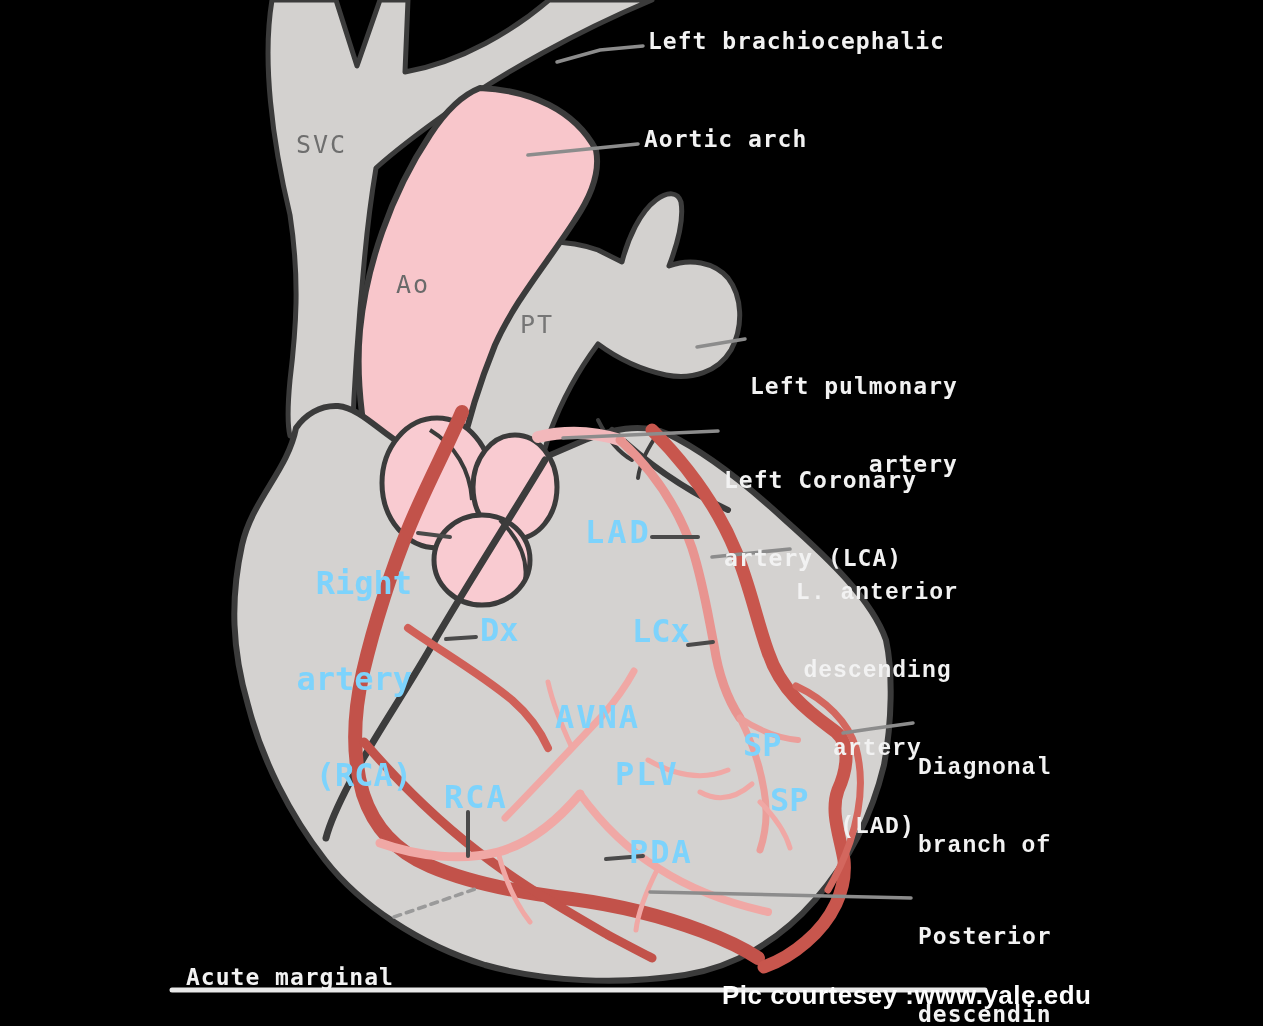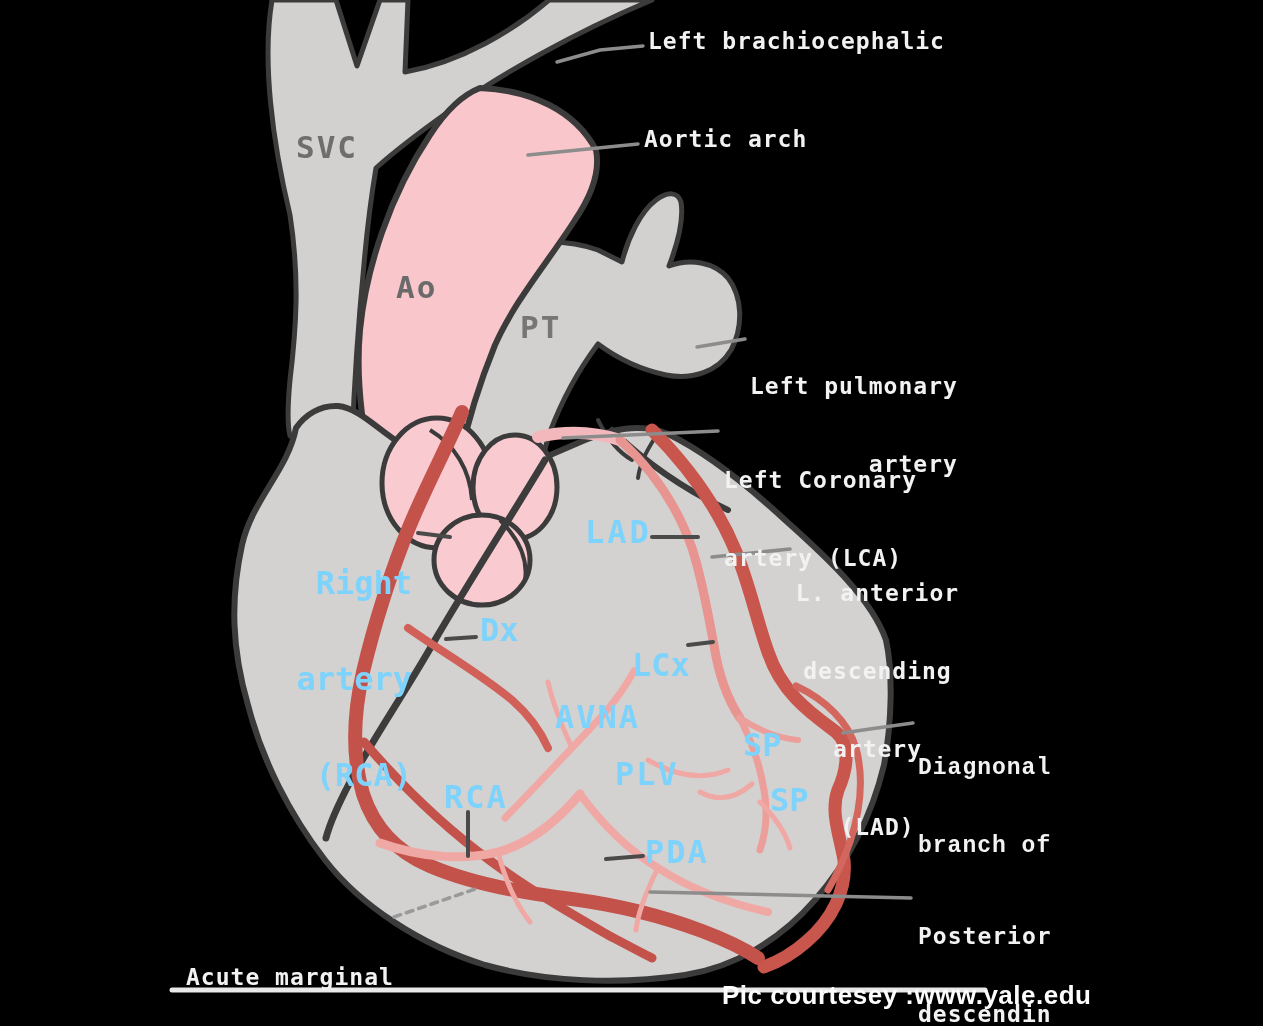--- a/index.html
+++ b/index.html
@@ -3,23 +3,23 @@
 <meta charset="utf-8">
 <style>
   html,body{margin:0;padding:0;background:#000;}
   .stage{position:relative;width:1197px;height:1026px;background:#000;overflow:hidden;
          font-family:"DejaVu Sans Mono",monospace;}
   .stage svg{position:absolute;left:0;top:0;}
   .lbl{position:absolute;white-space:pre;line-height:1.0;}
   .w{color:#f2f2f2;font-weight:bold;font-size:23px;letter-spacing:1px;}
   .w .ln{line-height:32px;}
   .d{color:#7dd3fc;font-weight:bold;font-size:32px;letter-spacing:0px;}
-  .big{color:#6e6e6e;font-weight:bold;font-size:31px;letter-spacing:2px;}
+  .big{color:#6e6e6e;font-weight:normal;font-size:25px;letter-spacing:2px;}
   .rt{text-align:right;}
-  .ctr{text-align:center;}
+  .ctr{text-align:center;font-family:Liberation Mono, monospace;}
   .credit{position:absolute;color:#fdfdfd;font-family:"Liberation Sans",sans-serif;
           font-size:26px;font-weight:700;letter-spacing:0.5px;margin-left:20px;}
 </style>
 </head>
 <body>
 
 <div class="stage">
 
 <svg width="1263" height="1026" viewBox="0 0 1263 1026">
   <rect x="0" y="0" width="1263" height="1026" fill="#000000"></rect>
@@ -146,23 +146,23 @@
 <div class="lbl big" style="left:396px;top:272px;color:#6a6a6a;">Ao</div>
 <div class="lbl big" style="left:520px;top:312px;color:#767676;">PT</div>
 
 <div class="lbl d rt" style="left:240px;top:503px;width:172px;line-height:32px;">
   <div>Right</div>
   <div>artery</div>
   <div>(RCA)</div>
 </div>
 <div class="lbl d" style="left:585px;top:516px;letter-spacing:3px;">LAD</div>
 <div class="lbl d" style="left:480px;top:614px;">Dx</div>
-<div class="lbl d" style="left:632px;top:615px;margin-top:34px;">LCx</div>
+<div class="lbl d" style="left:632px;top:615px;">LCx</div>
 <div class="lbl d" style="left:531px;top:701px;letter-spacing:2px;margin-left:24px;">AVNA</div>
 <div class="lbl d" style="left:743px;top:729px;">SP</div>
 <div class="lbl d" style="left:770px;top:784px;">SP</div>
 <div class="lbl d" style="left:615px;top:758px;letter-spacing:2px;">PLV</div>
 <div class="lbl d" style="left:444px;top:781px;letter-spacing:2px;">RCA</div>
-<div class="lbl d" style="left:645px;top:836px;letter-spacing:2px;">PDA</div>
+<div class="lbl d" style="left:629px;top:836px;letter-spacing:2px;">PDA</div>
 
 <div class="credit" style="left:702px;top:980px;">Pic courtesey :www.yale.edu</div>
 
 </div>
 
 </body></html>

